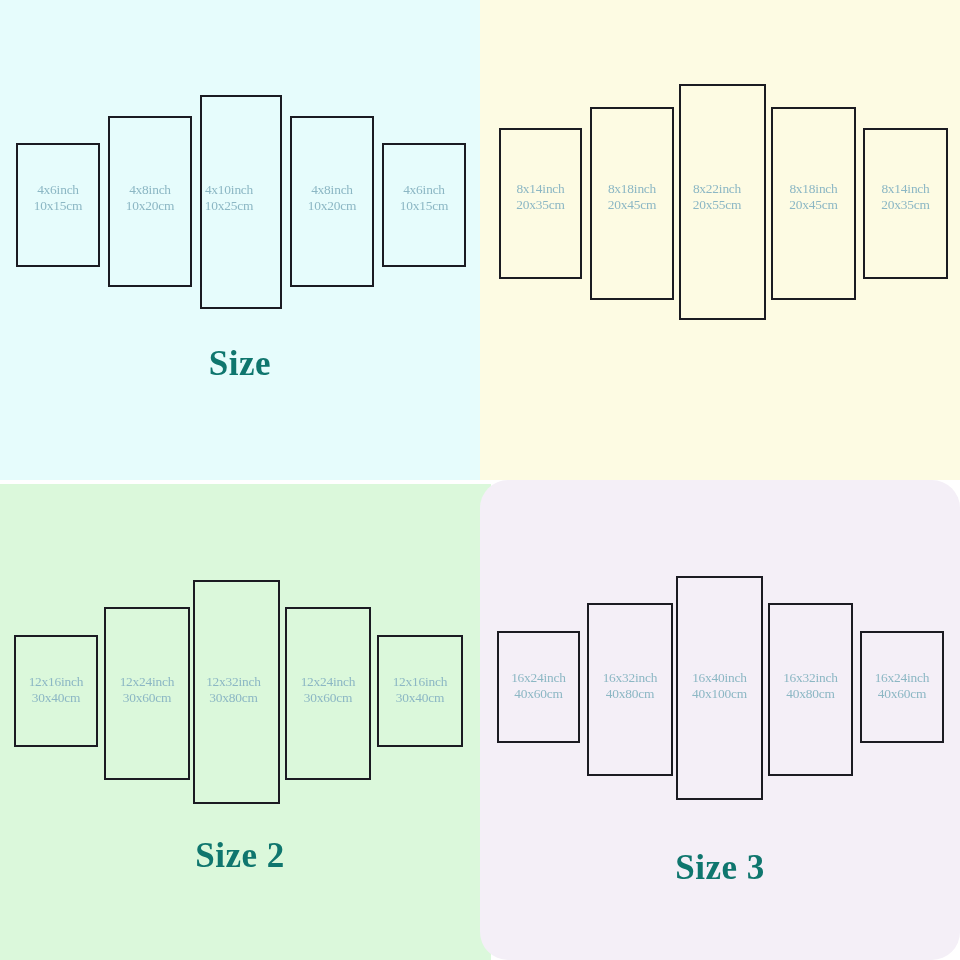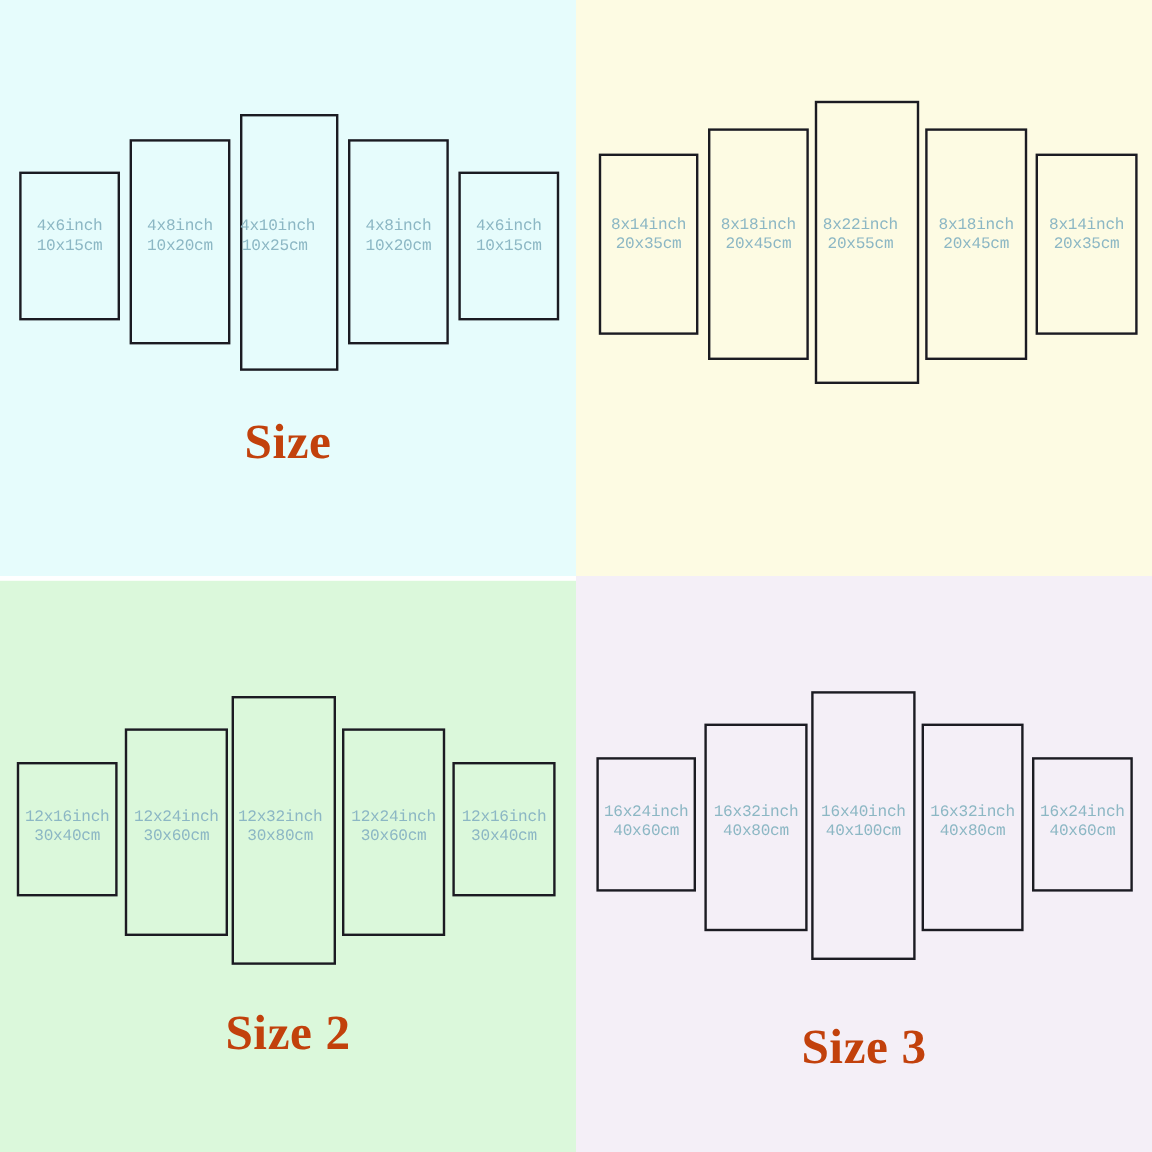--- a/index.html
+++ b/index.html
@@ -31,31 +31,31 @@
   }
   .panel-label{
     position:absolute;
     box-sizing:border-box;
     text-align:center;
     line-height:1.18;
     white-space:nowrap;
     letter-spacing:-0.2px;
     font-size:13.4px;
     color:#8cb7c4;
-    font-family:Liberation Mono, monospace;
+    font-family:Liberation Serif, serif;
   }
   .panel-label .ln2{display:block;}
   .quad-title{
     position:absolute;
     width:480px;
     text-align:center;
     font-family:"Liberation Serif", serif;
     font-weight:bold;
-    font-size:41px;
-    color:#c2410c;
+    font-size:35px;
+    color:#0f766e;
     letter-spacing:0.5px;
   }
 </style>
 </head>
 <body>
 
 <div id="board">
 
   <div class="quadrant" id="q0" style="left:0px;top:0px;background:#e6fcfc;">
     <div class="panels" id="q0-panels">
@@ -97,21 +97,21 @@
         <div class="panel" style="left: 193px; top: 96px; width: 87px; height: 224px;"></div>
         <div class="panel-label" style="left: 193px; top: 190px; width: 81px;"><span>12x32inch</span><span class="ln2">30x80cm</span></div>
         <div class="panel" style="left: 285px; top: 123px; width: 86px; height: 173px;"></div>
         <div class="panel-label" style="left: 285px; top: 190px; width: 86px;"><span>12x24inch</span><span class="ln2">30x60cm</span></div>
         <div class="panel" style="left: 377px; top: 151px; width: 86px; height: 112px;"></div>
         <div class="panel-label" style="left: 377px; top: 190px; width: 86px;"><span>12x16inch</span><span class="ln2">30x40cm</span></div>
       </div>
     <div class="quad-title" style="left:0px;top:352px;font-family:Liberation Serif, serif;">Size 2</div>
   </div>
 
-  <div class="quadrant" id="q3" style="left:480px;top:480px;background:#f4eff7;">
+  <div class="quadrant" id="q3" style="left:480px;top:480px;background:#f4eff7;border-radius:28px;">
     <div class="panels" id="q3-panels">
         <div class="panel" style="left: 17px; top: 151px; width: 83px; height: 112px;"></div>
         <div class="panel-label" style="left: 17px; top: 190px; width: 83px;"><span>16x24inch</span><span class="ln2">40x60cm</span></div>
         <div class="panel" style="left: 107px; top: 123px; width: 86px; height: 173px;"></div>
         <div class="panel-label" style="left: 107px; top: 190px; width: 86px;"><span>16x32inch</span><span class="ln2">40x80cm</span></div>
         <div class="panel" style="left: 196px; top: 96px; width: 87px; height: 224px;"></div>
         <div class="panel-label" style="left: 196px; top: 190px; width: 87px;"><span>16x40inch</span><span class="ln2">40x100cm</span></div>
         <div class="panel" style="left: 288px; top: 123px; width: 85px; height: 173px;"></div>
         <div class="panel-label" style="left: 288px; top: 190px; width: 85px;"><span>16x32inch</span><span class="ln2">40x80cm</span></div>
         <div class="panel" style="left: 380px; top: 151px; width: 84px; height: 112px;"></div>

